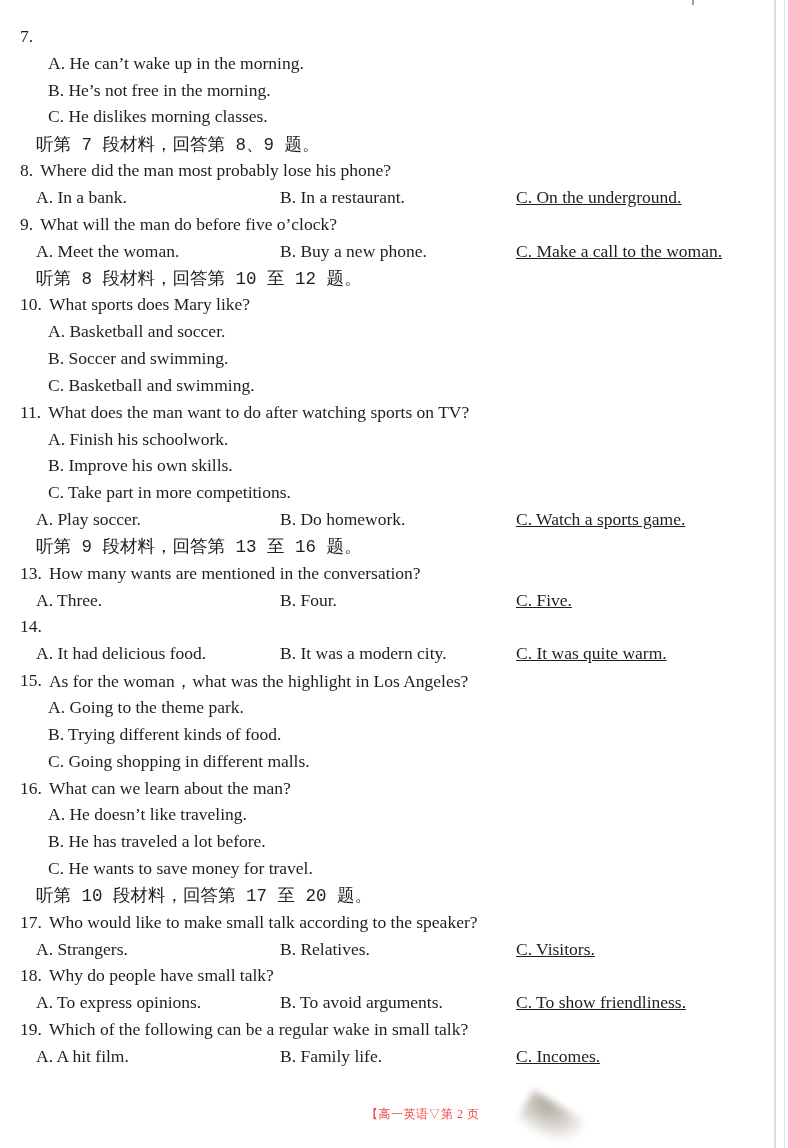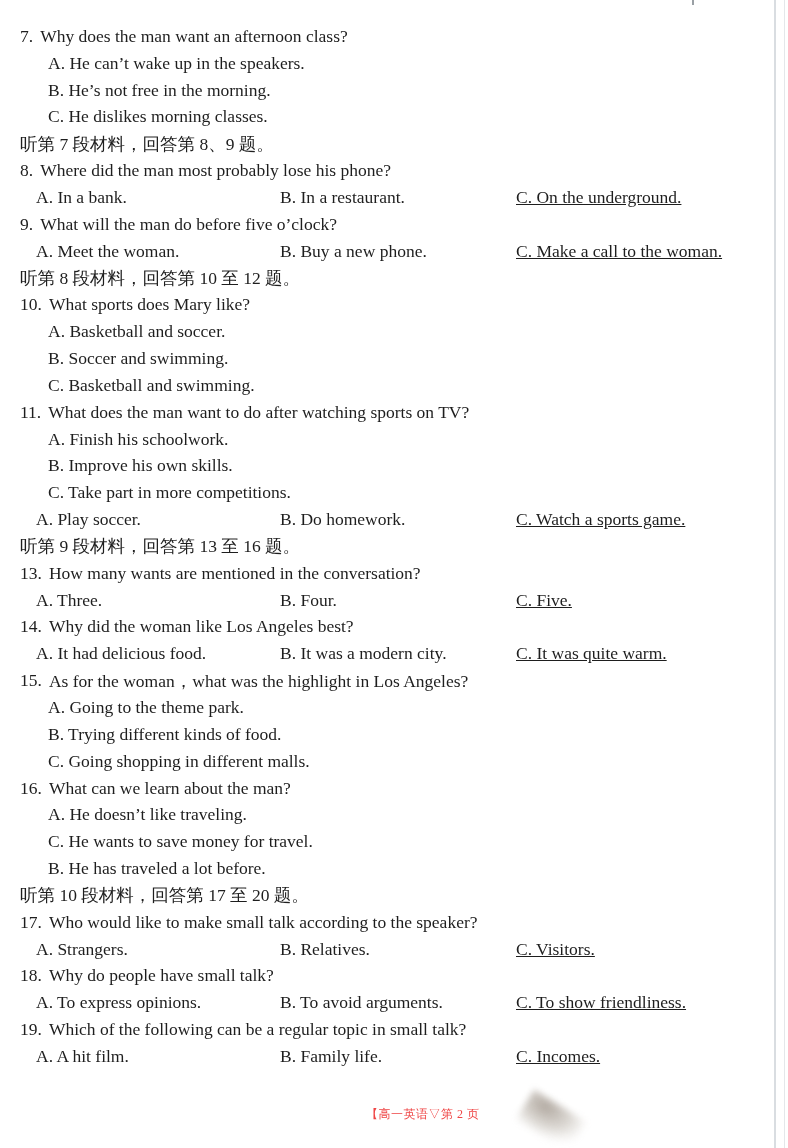--- a/index.html
+++ b/index.html
@@ -19,21 +19,21 @@
   .doc {
     padding-top: 23px;
   }
   .line {
     height: 26.85px;
     display: flex;
     align-items: center;
     white-space: nowrap;
   }
   .q   { padding-left: 20px; }
-  .mat { padding-left: 20px; }
+  .mat { padding-left: 36px; font-family: Liberation Mono, monospace; }
   .opt { padding-left: 48px; }
   .optrow { padding-left: 36px; }
   .optrow .cell-a { display: inline-block; width: 244px; }
   .optrow .cell-b { display: inline-block; width: 236px; }
   .optrow .cell-c { display: inline-block; text-decoration: underline; }
   .num { margin-right: 7px; }
   .footer {
     position: absolute;
     top: 1106px;
     left: 366px;
@@ -81,23 +81,22 @@
     background: #9aa0a5;
   }
 </style>
 </head>
 <body>
 
 <div class="doc">
 
   <div class="line q">
     <span class="num">7.</span>
-    <span>Why does the man want an afternoon class?</span>
-  </div>
-  <div class="line opt">A. He can’t wake up in the speakers.</div>
+  </div>
+  <div class="line opt">A. He can’t wake up in the morning.</div>
   <div class="line opt">B. He’s not free in the morning.</div>
   <div class="line opt">C. He dislikes morning classes.</div>
 
   <div class="line mat">听第 7 段材料，回答第 8、9 题。</div>
 
   <div class="line q">
     <span class="num">8.</span>
     <span>Where did the man most probably lose his phone?</span>
   </div>
   <div class="line optrow">
@@ -147,43 +146,42 @@
     <span>How many wants are mentioned in the conversation?</span>
   </div>
   <div class="line optrow">
     <span class="cell-a">A. Three.</span>
     <span class="cell-b">B. Four.</span>
     <span class="cell-c">C. Five.</span>
   </div>
 
   <div class="line q">
     <span class="num">14.</span>
-    <span>Why did the woman like Los Angeles best?</span>
   </div>
   <div class="line optrow">
     <span class="cell-a">A. It had delicious food.</span>
     <span class="cell-b">B. It was a modern city.</span>
     <span class="cell-c">C. It was quite warm.</span>
   </div>
 
   <div class="line q">
     <span class="num">15.</span>
     <span>As for the woman，what was the highlight in Los Angeles?</span>
   </div>
   <div class="line opt">A. Going to the theme park.</div>
   <div class="line opt">B. Trying different kinds of food.</div>
   <div class="line opt">C. Going shopping in different malls.</div>
 
   <div class="line q">
     <span class="num">16.</span>
     <span>What can we learn about the man?</span>
   </div>
   <div class="line opt">A. He doesn’t like traveling.</div>
+  <div class="line opt">B. He has traveled a lot before.</div>
   <div class="line opt">C. He wants to save money for travel.</div>
-  <div class="line opt">B. He has traveled a lot before.</div>
 
   <div class="line mat">听第 10 段材料，回答第 17 至 20 题。</div>
 
   <div class="line q">
     <span class="num">17.</span>
     <span>Who would like to make small talk according to the speaker?</span>
   </div>
   <div class="line optrow">
     <span class="cell-a">A. Strangers.</span>
     <span class="cell-b">B. Relatives.</span>
@@ -195,21 +193,21 @@
     <span>Why do people have small talk?</span>
   </div>
   <div class="line optrow">
     <span class="cell-a">A. To express opinions.</span>
     <span class="cell-b">B. To avoid arguments.</span>
     <span class="cell-c">C. To show friendliness.</span>
   </div>
 
   <div class="line q">
     <span class="num">19.</span>
-    <span>Which of the following can be a regular topic in small talk?</span>
+    <span>Which of the following can be a regular wake in small talk?</span>
   </div>
   <div class="line optrow">
     <span class="cell-a">A. A hit film.</span>
     <span class="cell-b">B. Family life.</span>
     <span class="cell-c">C. Incomes.</span>
   </div>
 
 </div>
 
 <div class="footer">【高一英语▽第 2 页</div>

